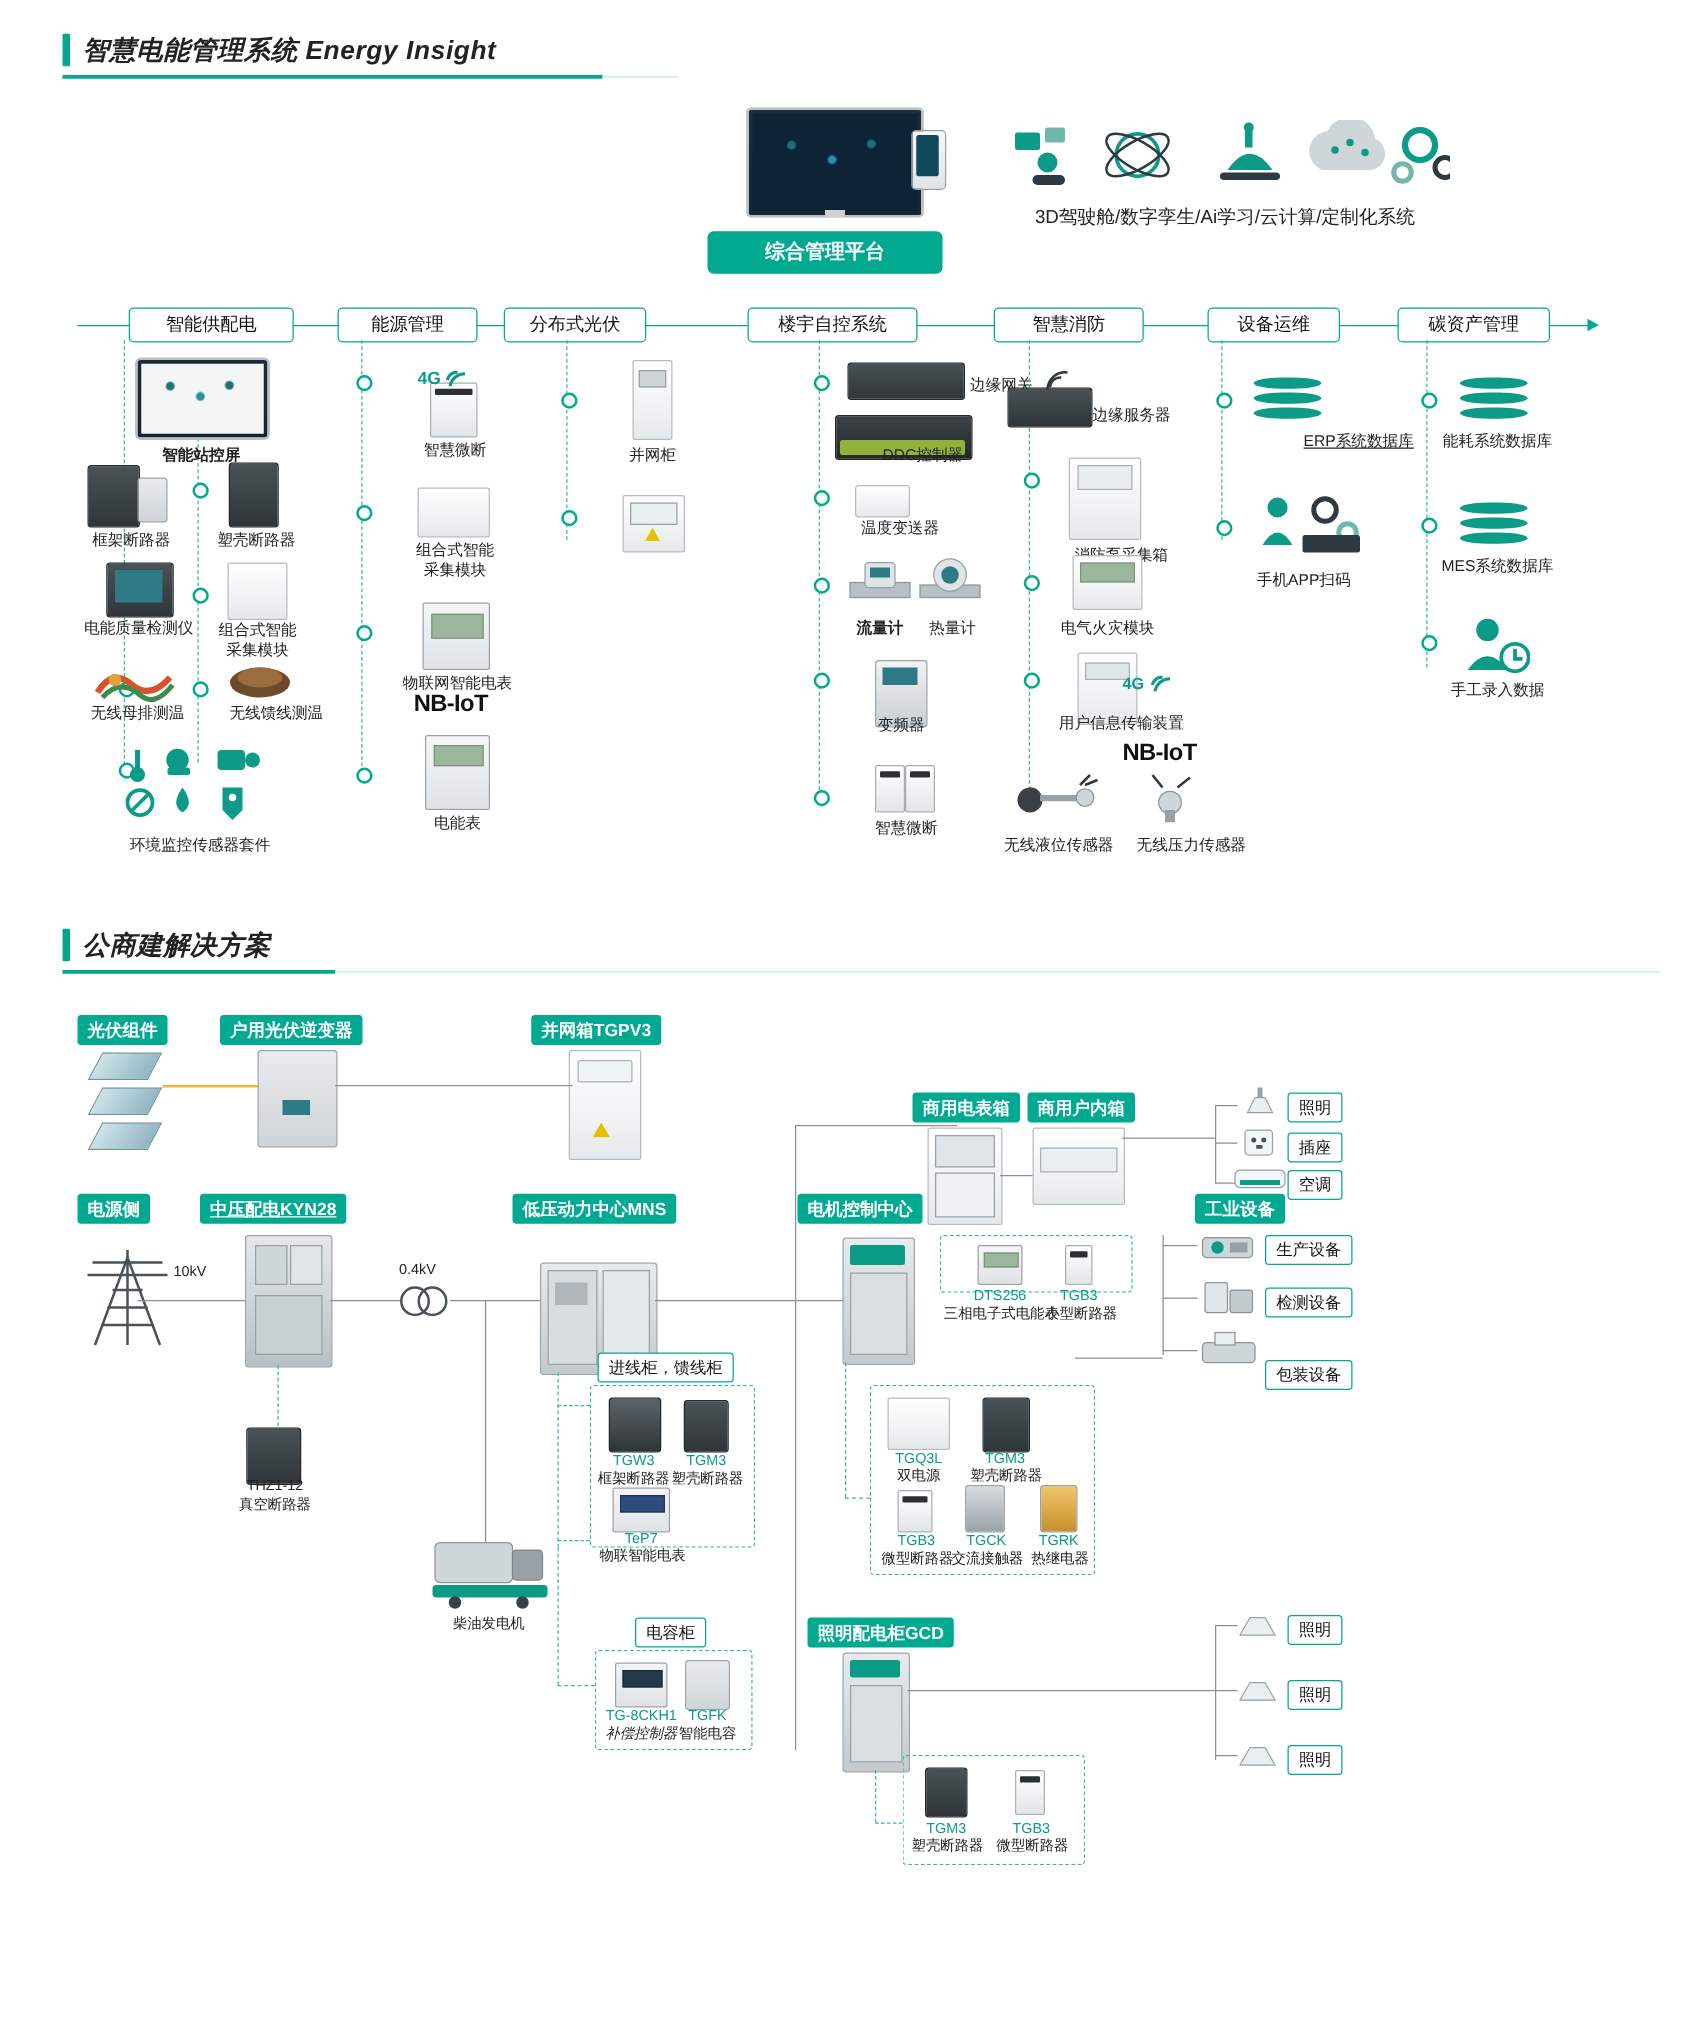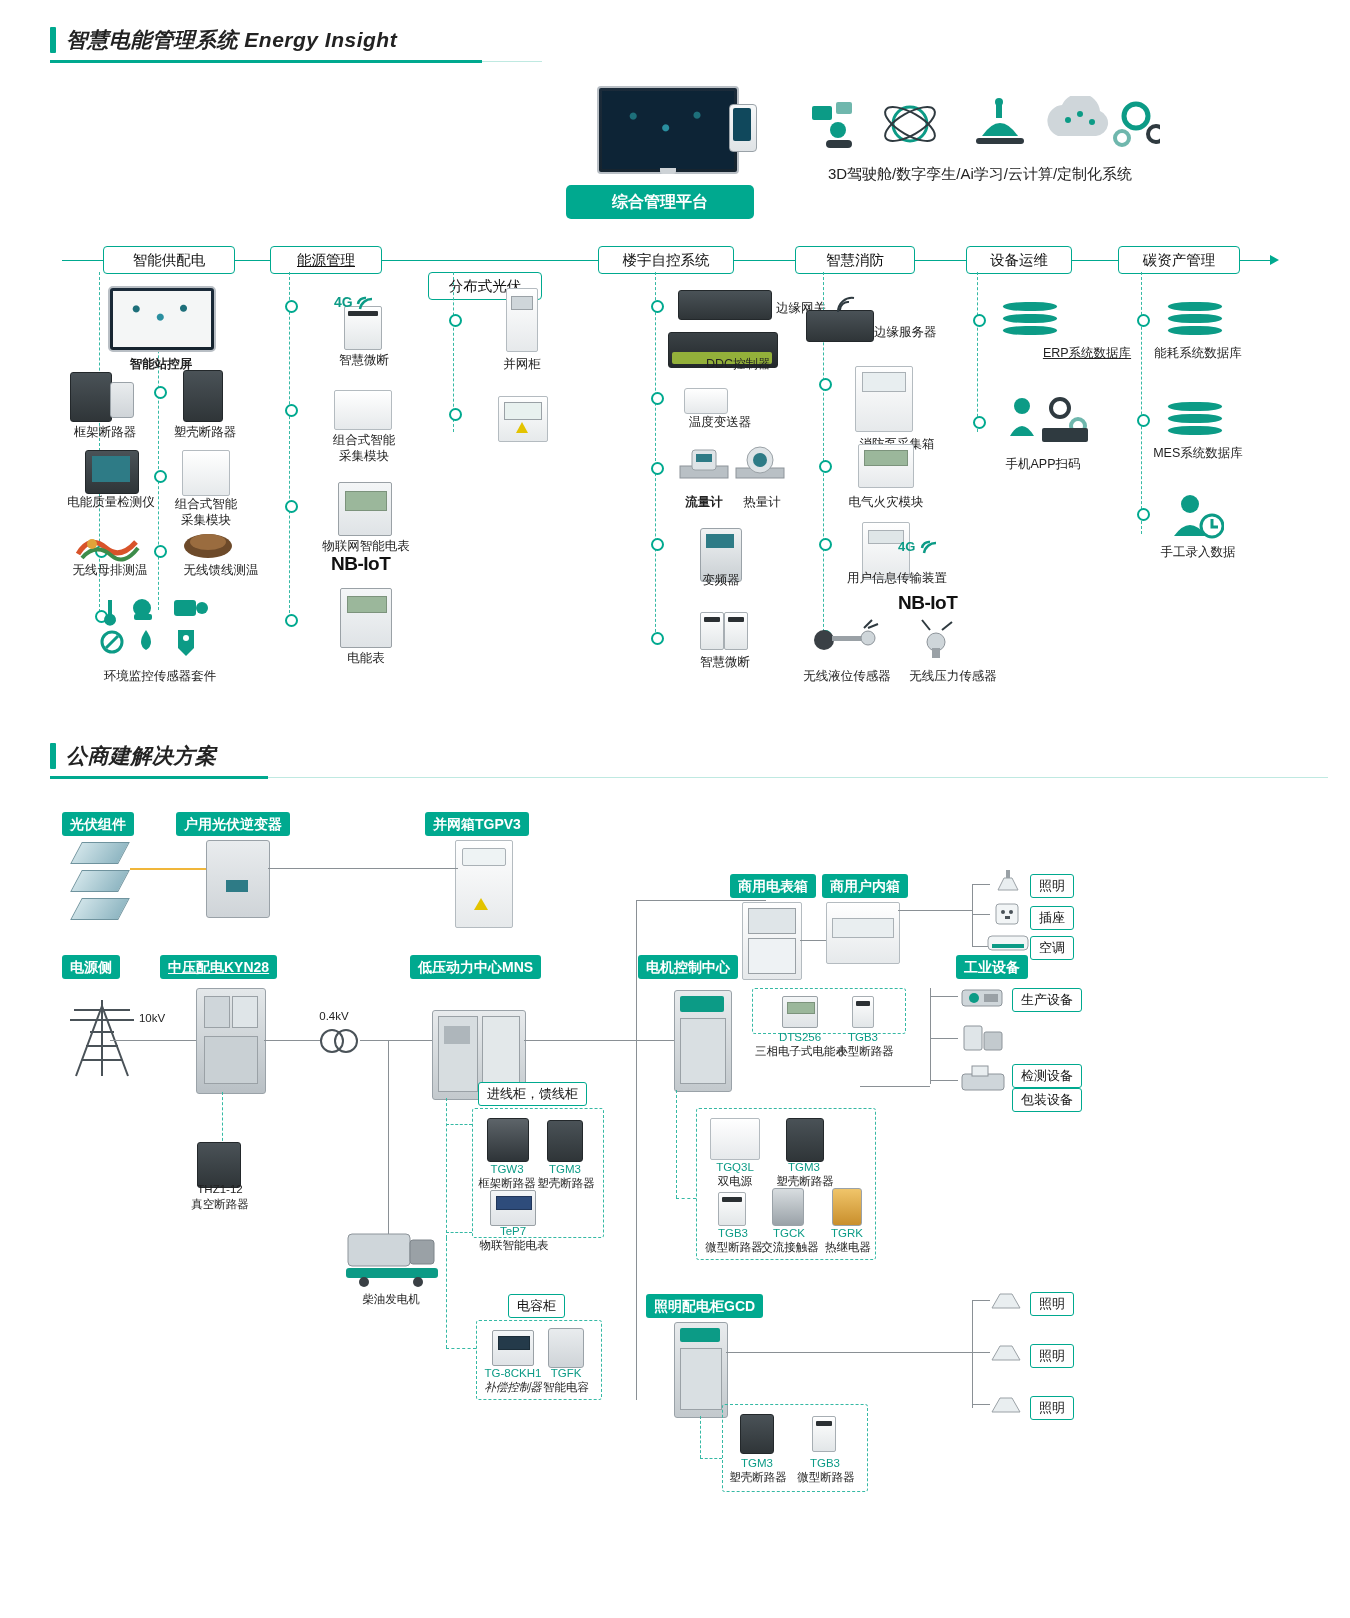--- a/index.html
+++ b/index.html
@@ -135,22 +135,22 @@
     <circle cx="356" cy="38" r="8" fill="none" stroke="#2f3a40" stroke-width="4"></circle>
     <circle cx="322" cy="42" r="7" fill="none" stroke="#6fb7ad" stroke-width="4"></circle>
   </g>
 </svg>
 <div class="cap" style="left:790px;top:166px;width:380px;font-size:15px;">3D驾驶舱/数字孪生/Ai学习/云计算/定制化系统</div>
 
 <div class="axis" style="left:62px;top:260px;width:1210px;"></div>
 <div class="arrow" style="left:1270px;top:255px;"></div>
 
 <div class="pill" style="left:103px;top:246px;width:130px;">智能供配电</div>
-<div class="pill" style="left:270px;top:246px;width:110px;text-decoration:underline;">能源管理</div>
-<div class="pill" style="left:428px;top:246px;width:112px;margin-top:26px;">分布式光伏</div>
+<div class="pill" style="left:270px;top:246px;width:110px;">能源管理</div>
+<div class="pill" style="left:403px;top:246px;width:112px;">分布式光伏</div>
 <div class="pill" style="left:598px;top:246px;width:134px;">楼宇自控系统</div>
 <div class="pill" style="left:795px;top:246px;width:118px;">智慧消防</div>
 <div class="pill" style="left:966px;top:246px;width:104px;">设备运维</div>
 <div class="pill" style="left:1118px;top:246px;width:120px;">碳资产管理</div>
 
 <div class="dashv" style="left:99px;top:272px;height:340px;"></div>
 <div class="dot" style="left:95px;top:386px;"></div>
 <div class="dot" style="left:95px;top:470px;"></div>
 <div class="dot" style="left:95px;top:545px;"></div>
 <div class="dot" style="left:95px;top:610px;"></div>
@@ -581,21 +581,21 @@
   <rect x="4" y="8" width="40" height="16" rx="3" fill="#cfd6da" stroke="#8d949a"></rect>
   <circle cx="16" cy="16" r="5" fill="#0c9b86"></circle>
     <rect x="26" y="12" width="14" height="8" fill="#9aa1a6"></rect>
 </svg>
 <div class="lbl-out" style="left:1012px;top:988px;">生产设备</div>
 
 <svg class="abs" style="left:958px;top:1022px;" width="50" height="32">
   <rect x="6" y="4" width="18" height="24" rx="2" fill="#dfe5e8" stroke="#8d949a"></rect>
   <rect x="26" y="10" width="18" height="18" rx="2" fill="#c3cace" stroke="#8d949a"></rect>
 </svg>
-<div class="lbl-out" style="left:1012px;top:1030px;margin-top:34px;">检测设备</div>
+<div class="lbl-out" style="left:1012px;top:1030px;">检测设备</div>
 
 <svg class="abs" style="left:958px;top:1064px;" width="50" height="32">
   <rect x="4" y="10" width="42" height="16" rx="3" fill="#cfd6da" stroke="#8d949a"></rect>
   <rect x="14" y="2" width="16" height="10" fill="#e9eef0" stroke="#8d949a"></rect>
 </svg>
 <div class="lbl-out" style="left:1012px;top:1072px;margin-top:16px;">包装设备</div>
 
 <div class="lbl-green" style="left:646px;top:1294px;">照明配电柜GCD</div>
 <div class="box-grey" style="left:674px;top:1322px;width:52px;height:94px;background:linear-gradient(#e8ebed,#c3c9cd);"></div>
 <div style="position:absolute;left:680px;top:1328px;width:40px;height:14px;background:#0c9b86;border-radius:2px;"></div>

